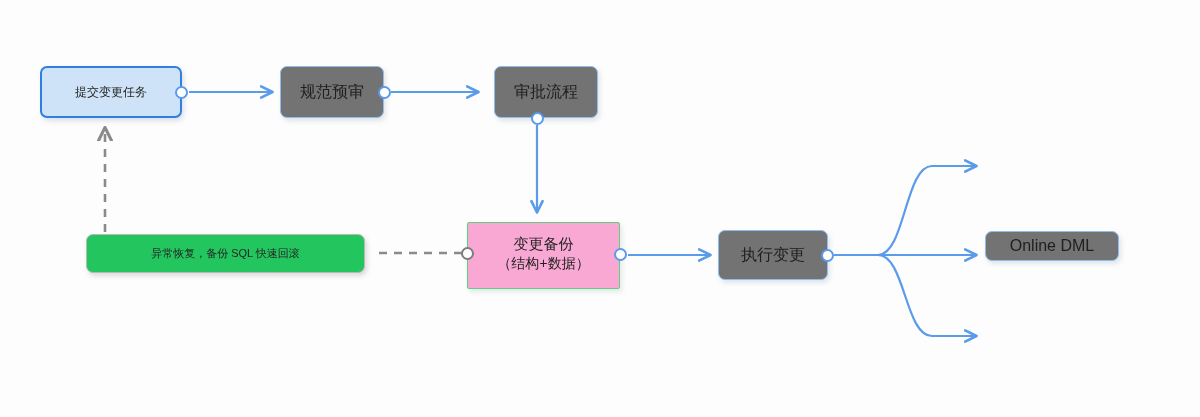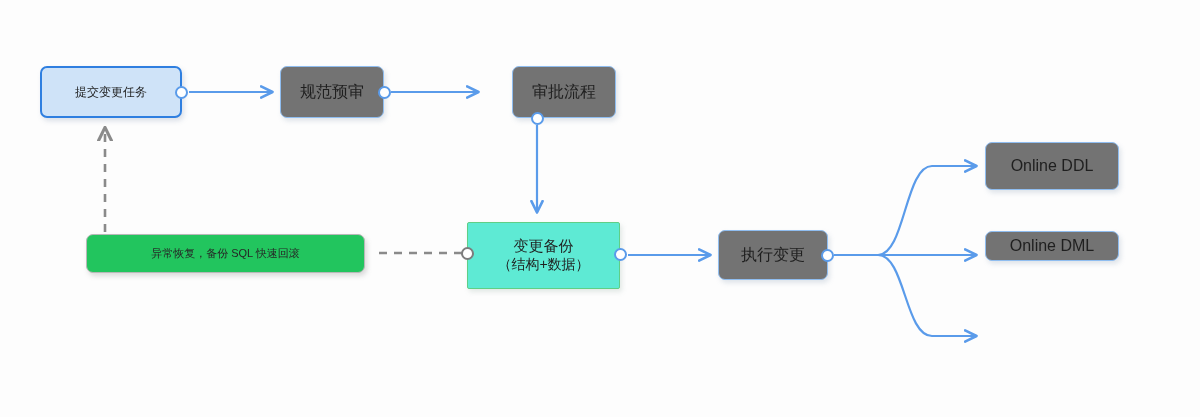--- a/index.html
+++ b/index.html
@@ -30,25 +30,26 @@
     font-size:12px;
   }
   .node-plain{
     background:#737373;
     border:1.6px solid #8fbdf0;
     border-radius:7px;
     box-shadow:2px 3px 5px rgba(120,140,170,.22);
     font-size:16px;
   }
   .node-green{
-    background:#5eead4;
+    background:#f9a8d4;
     border:1.6px solid #5fcf86;
     border-radius:2px;
     box-shadow:2px 3px 5px rgba(130,160,145,.22);
     font-size:15px;
+    font-family:Liberation Mono, monospace;
   }
   .node-note{
     background:#22c55e;
     border:1.3px solid #b8b8b8;
     border-radius:7px;
     box-shadow:2px 3px 5px rgba(140,140,140,.3);
     font-size:11px;
     color:#262626;
   }
   .node-green .l2{font-size:14px;}
@@ -104,40 +105,37 @@
   <div class="node node-blue" style="left:40px;top:66px;width:142px;height:52px;">
     <span>提交变更任务</span>
   </div>
   <div class="port port-blue" style="left:175px;top:86px;"></div>
 
   <div class="node node-plain" style="left:280px;top:66px;width:104px;height:52px;">
     <span>规范预审</span>
   </div>
   <div class="port port-blue" style="left:378px;top:86px;"></div>
 
-  <div class="node node-plain" style="left:512px;top:66px;width:104px;height:52px;font-family:Liberation Serif, serif;">
+  <div class="node node-plain" style="left:494px;top:66px;width:104px;height:52px;font-family:Liberation Serif, serif;">
     <span>审批流程</span>
   </div>
   <div class="port port-blue" style="left:531px;top:112px;"></div>
 
   <div class="node node-green stack" style="left:467px;top:222px;width:153px;height:67px;">
     <span class="l1">变更备份</span>
     <span class="l2">（结构+数据）</span>
   </div>
   <div class="port port-gray" style="left:461px;top:247px;"></div>
   <div class="port port-blue" style="left:614px;top:248px;"></div>
 
   <div class="node node-plain" style="left:718px;top:230px;width:110px;height:50px;">
     <span>执行变更</span>
   </div>
   <div class="port port-blue" style="left:821px;top:249px;"></div>
 
-  <div class="node node-plain" style="left:985px;top:142px;width:134px;height:48px;">
-    <span>Online DDL</span>
-  </div>
 
   <div class="node node-plain" style="left:985px;top:231px;width:134px;height:30px;">
     <span>Online DML</span>
   </div>
 
 
   <div class="node node-note" style="left:86px;top:234px;width:279px;height:39px;">
     <span>异常恢复，备份 SQL 快速回滚</span>
   </div>
 

